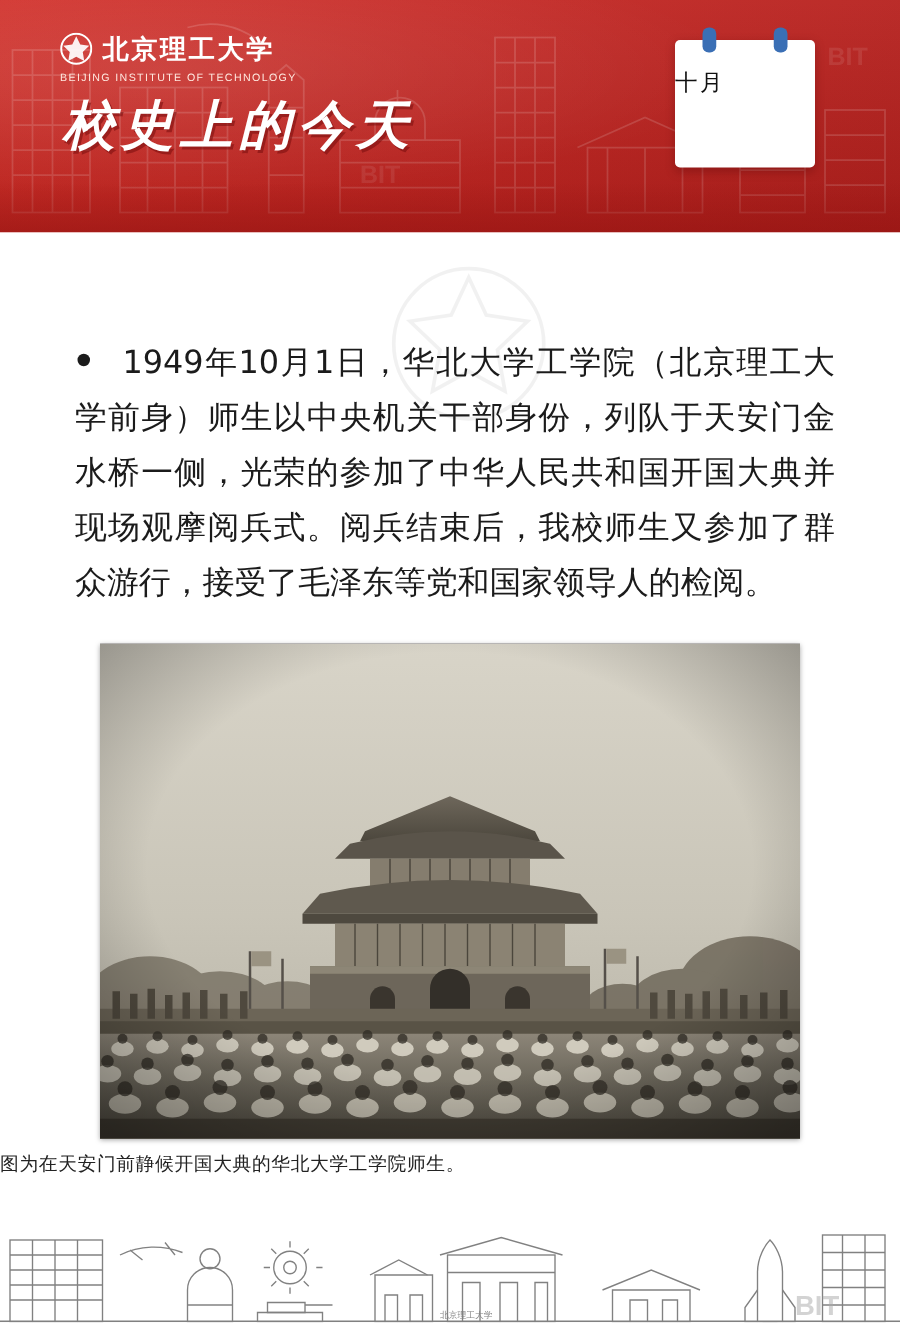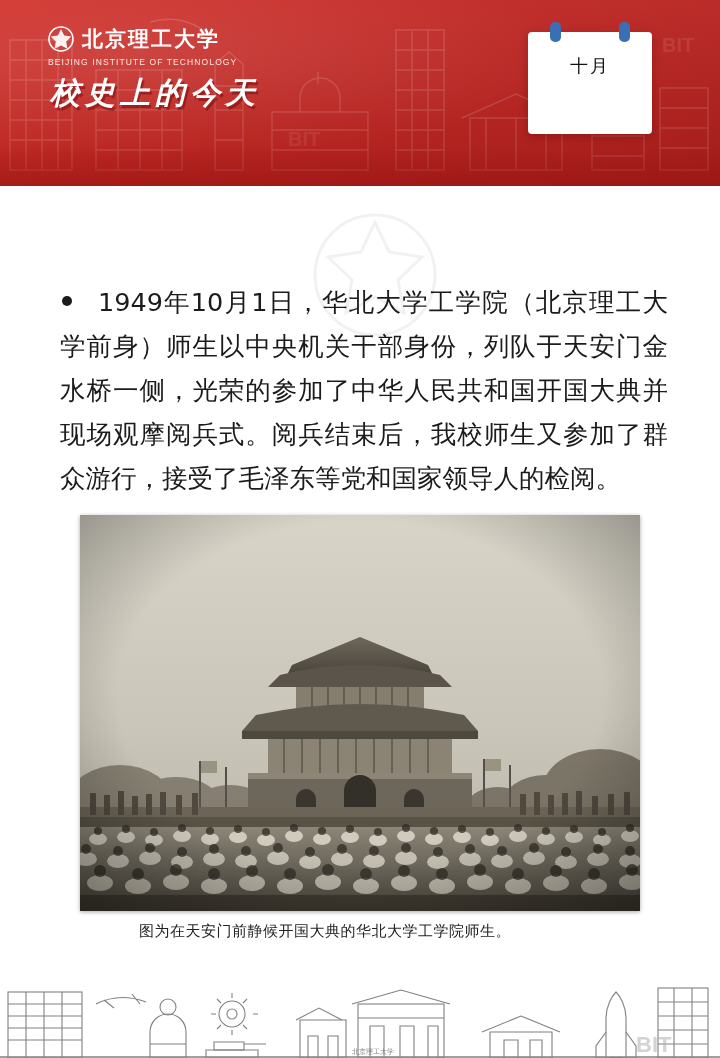--- a/index.html
+++ b/index.html
@@ -79,42 +79,42 @@
     color: #ffe9e0;
     font-size: 8.5px;
     letter-spacing: 1.1px;
     margin-top: 5px;
     font-family: "Liberation Sans", sans-serif;
     white-space: nowrap;
   }
   .title-cn {
     margin-top: 10px;
     margin-left: 2px;
-    font-size: 30px;
+    font-size: 42px;
     font-weight: bold;
     color: #ffffff;
     letter-spacing: 5px;
     line-height: 1.08;
     font-family: "DejaVu Sans", sans-serif;
     font-style: italic;
     text-shadow: 2px 3px 0 rgba(120,12,12,0.55);
     white-space: nowrap;
   }
 
   
   .calendar {
     position: absolute;
     right: 68px;
     top: 32px;
-    width: 124px;
+    width: 112px;
     height: 102px;
     background: #ffffff;
     border-radius: 4px;
     box-shadow: 0 3px 8px rgba(90,8,8,0.35);
-    text-align: center;
+    text-align: left;
   }
   .cal-ring {
     position: absolute;
     top: -10px;
     width: 11px;
     height: 20px;
     border-radius: 5px;
     background: #3a6fb5;
   }
   .cal-ring.left { left: 22px; }
@@ -146,21 +146,21 @@
     left: 300px;
     top: 14px;
     width: 150px;
     height: 150px;
     opacity: 0.05;
   }
 
   .paragraph {
     position: absolute;
     left: 60px;
-    top: 68px;
+    top: 56px;
     width: 608px;
     font-family: "DejaVu Sans", sans-serif;
     font-size: 25.5px;
     line-height: 44px;
     color: #1b1b1b;
     text-align: justify;
     text-justify: inter-character;
   }
   .bullet-dot {
     display: inline-block;
@@ -183,21 +183,20 @@
     box-shadow: 0 1px 4px rgba(0,0,0,0.35);
     overflow: hidden;
   }
   .photo-svg { display: block; width: 560px; height: 396px; }
 
   .caption {
     position: absolute;
     left: 0;
     top: 736px;
     width: 650px;
-    text-align: center;
     font-family: "DejaVu Sans", sans-serif;
     font-size: 15px;
     color: #232323;
     letter-spacing: 0.5px;
   }
 
   
   .footer {
     position: absolute;
     left: 0;

